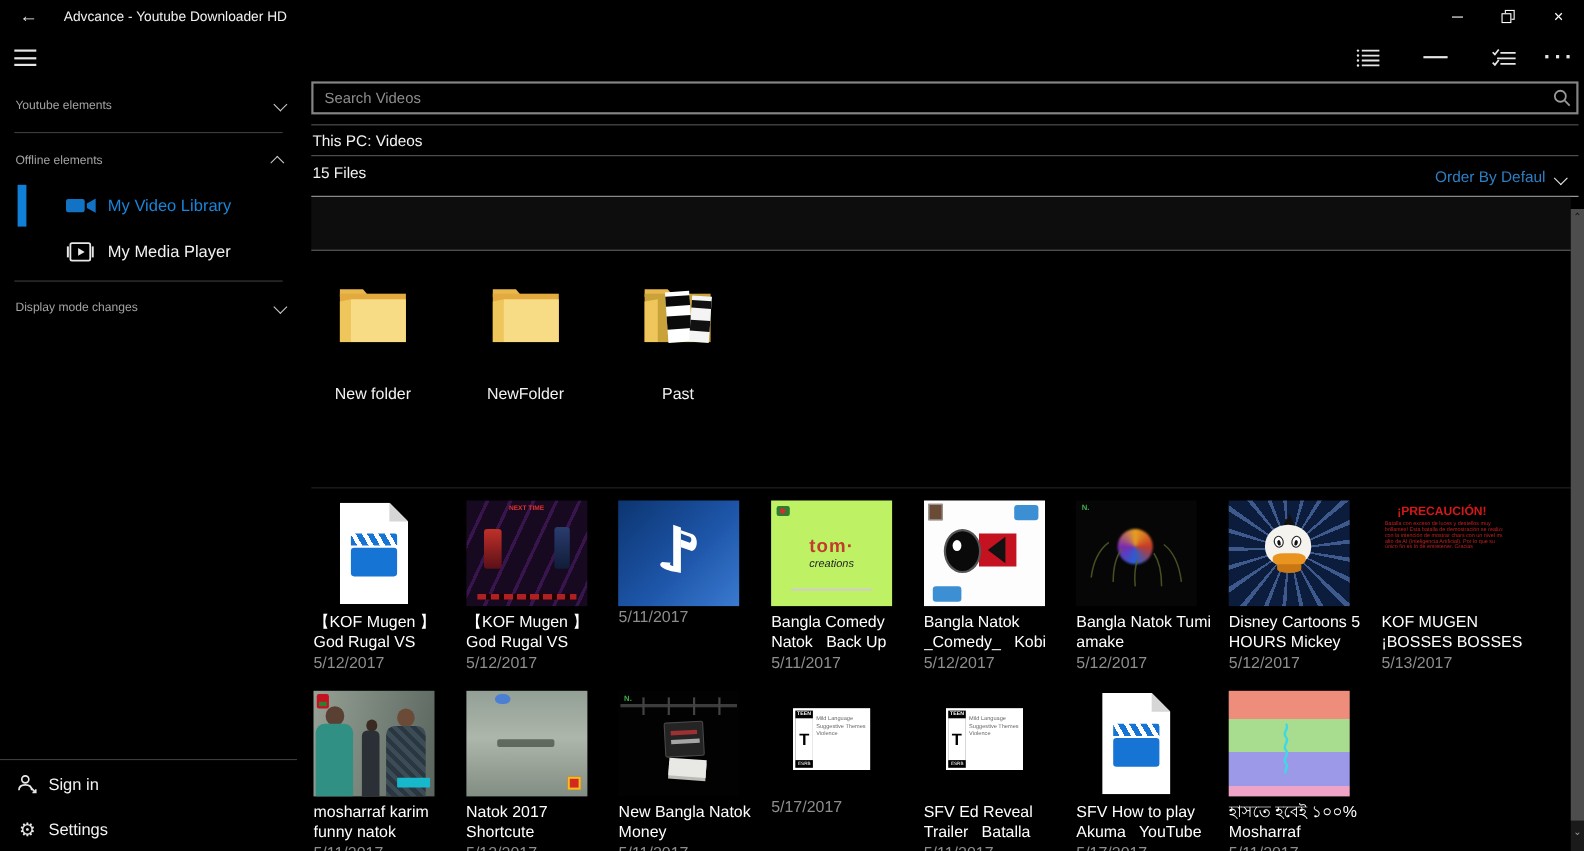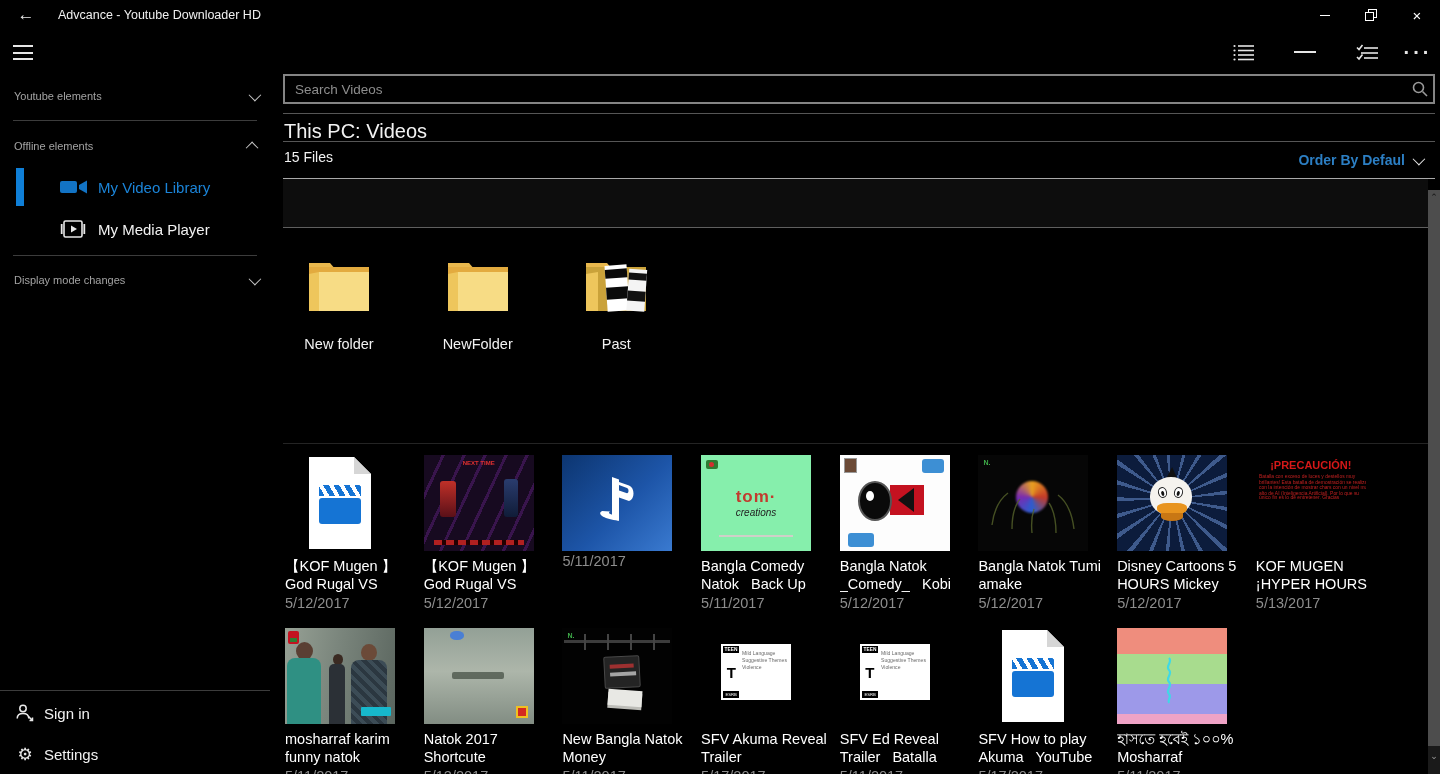--- a/index.html
+++ b/index.html
@@ -55,41 +55,41 @@
 
   
   .search-wrap { position:absolute; left:283px; top:74px; width:1152px; height:30px; }
   .search-wrap input {
     width:100%; height:100%; background:#000; border:2px solid #848484; color:#cfcfcf;
     font-size:13.5px; padding:0 30px 0 10px; font-family:"Liberation Sans",sans-serif; outline:none;
   }
   .search-wrap input::placeholder { color:#8d8d8d; }
   .search-ico { position:absolute; right:7px; top:7px; }
   .hline { position:absolute; left:283px; width:1152px; height:1px; background:#565656; }
-  .loc-text { position:absolute; left:284px; top:120px; font-size:20px; color:#f2f2f2; }
+  .loc-text { position:absolute; left:284px; top:120px; font-size:14px; color:#f2f2f2; }
   .count-text { position:absolute; left:284px; top:149px; font-size:14px; color:#f2f2f2; }
-  .orderby { position:absolute; right:18px; top:152px; display:flex; align-items:center; gap:8px; cursor:pointer;font-weight:bold;}
+  .orderby { position:absolute; right:18px; top:152px; display:flex; align-items:flex-end; gap:8px; cursor:pointer;}
   .orderby .ob-label { color:#2c7fc4; font-size:14px; }
   .band { position:absolute; left:283px; top:179px; width:1145px; height:49px;
           background:#0d0d0d; border-bottom:1px solid #5f5f5f; }
   .strong-line { position:absolute; left:283px; top:178px; width:1152px; height:1px; background:#a9a9a9; }
   .grid-divider { position:absolute; left:283px; top:443px; width:1145px; height:1px; background:#242424; }
 
   
   .scrollbar { position:absolute; right:0; top:190px; width:12px; height:584px; background:#1a1a1a; }
   .sb-thumb { position:absolute; left:0; top:0; width:12px; height:556px; background:#4d4d4d; }
   .sb-arrow { position:absolute; left:1px; width:10px; text-align:center; font-size:9px; color:#111; line-height:12px;}
   .sb-arrow.up { top:1px; }
   .sb-arrow.down { top:560px; color:#9a9a9a; }
 
   
   .folder-row { position:absolute; left:285px; top:243px; display:flex; }
   .fcell { width:138.7px; cursor:pointer; }
   .fthumb { width:108px; height:90px; display:flex; align-items:center; justify-content:center; }
-  .flabel { width:108px; text-align:center; font-size:14.5px; color:#f2f2f2; margin-top:3px; }
+  .flabel { width:108px; text-align:center; font-size:14.5px; color:#f2f2f2; margin-top:18px; }
 
   
   .vrow { position:absolute; left:285px; display:flex; }
   .vrow.r1 { top:455px; } .vrow.r2 { top:628px; }
   .vcell { width:138.7px; cursor:pointer; }
   .thumb { position:relative; width:110px; height:96px; overflow:hidden; }
   .vtitle { margin-top:6px; width:134px; font-size:14.5px; line-height:18px; max-height:37px;
             overflow:hidden; white-space:pre-wrap; color:#fff; }
   .vdate { margin-top:2px; font-size:14.5px; color:#8d8d8d; }
 
@@ -109,21 +109,21 @@
     background:linear-gradient(180deg,#c03028,#5a1018); border-radius:3px; }
   .kof-p2 { position:absolute; right:16px; top:24px; width:14px; height:38px;
     background:linear-gradient(180deg,#2a3c6e,#101c38); border-radius:3px; }
   .kof-bar { position:absolute; bottom:6px; left:10px; right:10px; height:5px;
     background:repeating-linear-gradient(90deg,#b02020 0 8px,#200 8px 12px); }
 
   
   .th-ps { background:linear-gradient(135deg,#0c3570 0%,#1d55a8 55%,#3a7ad0 100%); }
 
   
-  .th-tom { background:#86efac; }
+  .th-tom { background:#bef264; }
   .tom-flag { position:absolute; left:5px; top:5px; width:12px; height:9px; background:#2e7d32; border-radius:2px;}
   .tom-flag i { position:absolute; left:3px; top:2px; width:5px; height:5px; border-radius:50%; background:#d32f2f; display:block;}
   .tom-t1 { position:absolute; top:32px; width:100%; text-align:center; font-size:17px; font-weight:bold; color:#c23b2e; letter-spacing:1px;}
   .tom-t2 { position:absolute; top:52px; width:100%; text-align:center; font-size:10px; font-style:italic; color:#222; }
   .tom-line { position:absolute; bottom:14px; left:18px; right:18px; height:2px; background:#cfcfc8; }
 
   
   .th-kobi { background:#fdfdfd; }
   .kobi-eye { position:absolute; left:18px; top:26px; width:34px; height:40px; background:#0a0a0a;
     border-radius:50%; border:2px solid #555; }
@@ -498,21 +498,21 @@
       </div>
       <div class="vtitle">Disney Cartoons 5 HOURS Mickey</div>
       <div class="vdate">5/12/2017</div>
     </div>
 
     <div class="vcell">
       <div class="thumb th-prec">
         <div class="prec-title">¡PRECAUCIÓN!</div>
         <div class="prec-body">Batalla con exceso de luces y destellos muy brillantes! Esta batalla de demostración se realiza con la intención de mostrar chars con un nivel muy alto de AI (Inteligencia Artificial). Por lo que su único fin es lo de entretener. Gracias</div>
       </div>
-      <div class="vtitle">KOF MUGEN ¡HYPER HOURS</div>
+      <div class="vtitle">KOF MUGEN ¡BOSSES BOSSES</div>
       <div class="vdate">5/13/2017</div>
     </div>
   </div>
 
   <div class="vrow r2">
 
     <div class="vcell">
       <div class="thumb th-drama">
         <div class="dr-chip">
             <i></i>
@@ -565,21 +565,20 @@
             <span class="esrb-t">T</span>
             <span class="esrb-org">ESRB</span>
           </div>
           <div class="esrb-right">
             <div>Mild Language</div>
             <div>Suggestive Themes</div>
             <div>Violence</div>
           </div>
         </div>
       </div>
-      <div class="vtitle">SFV Akuma Reveal Trailer</div>
       <div class="vdate">5/17/2017</div>
     </div>
 
     <div class="vcell">
       <div class="thumb" style="background:#000;">
         <div class="esrb-card">
           <div class="esrb-left">
             <span class="esrb-rating">TEEN</span>
             <span class="esrb-t">T</span>
             <span class="esrb-org">ESRB</span>

